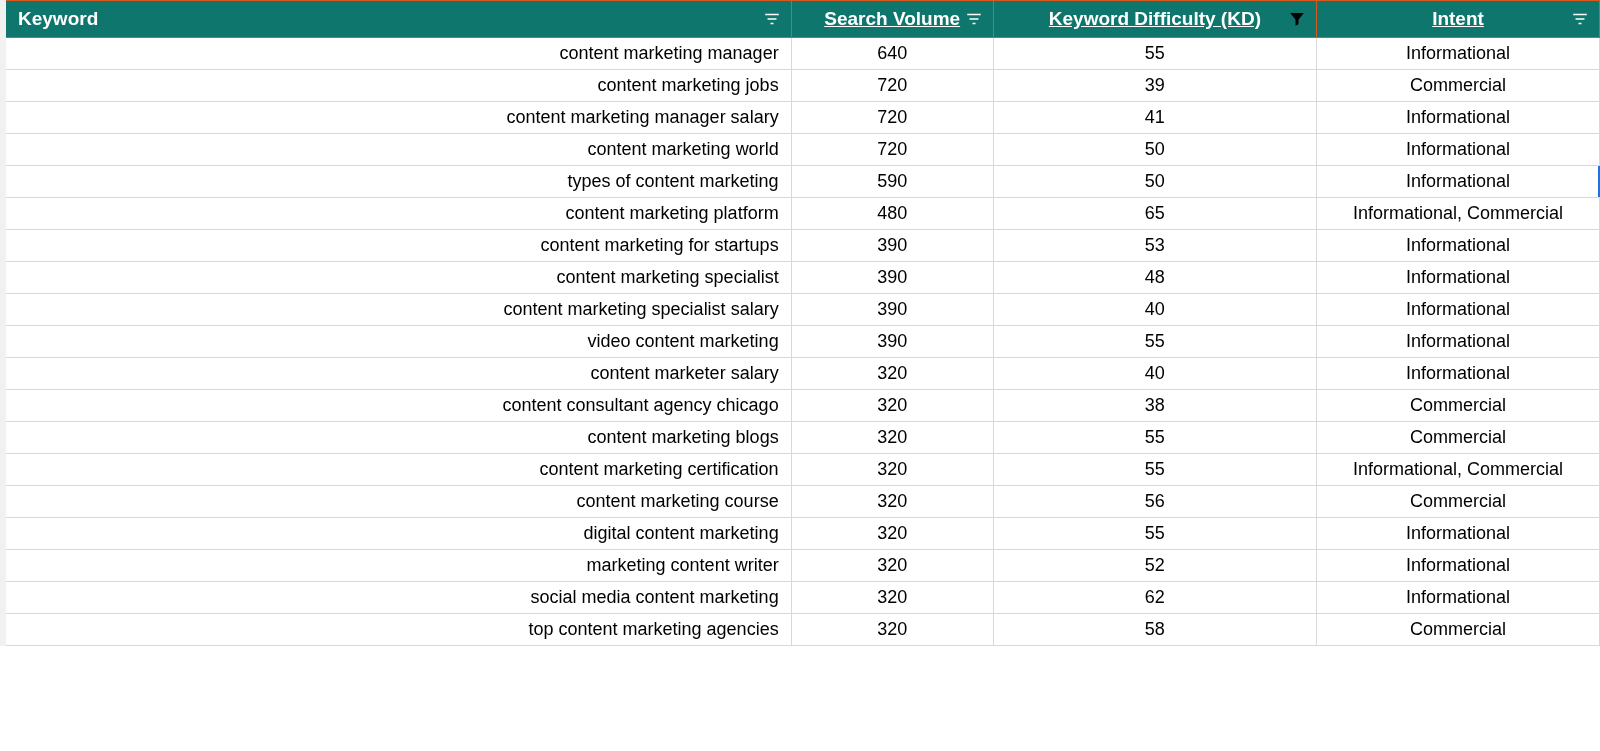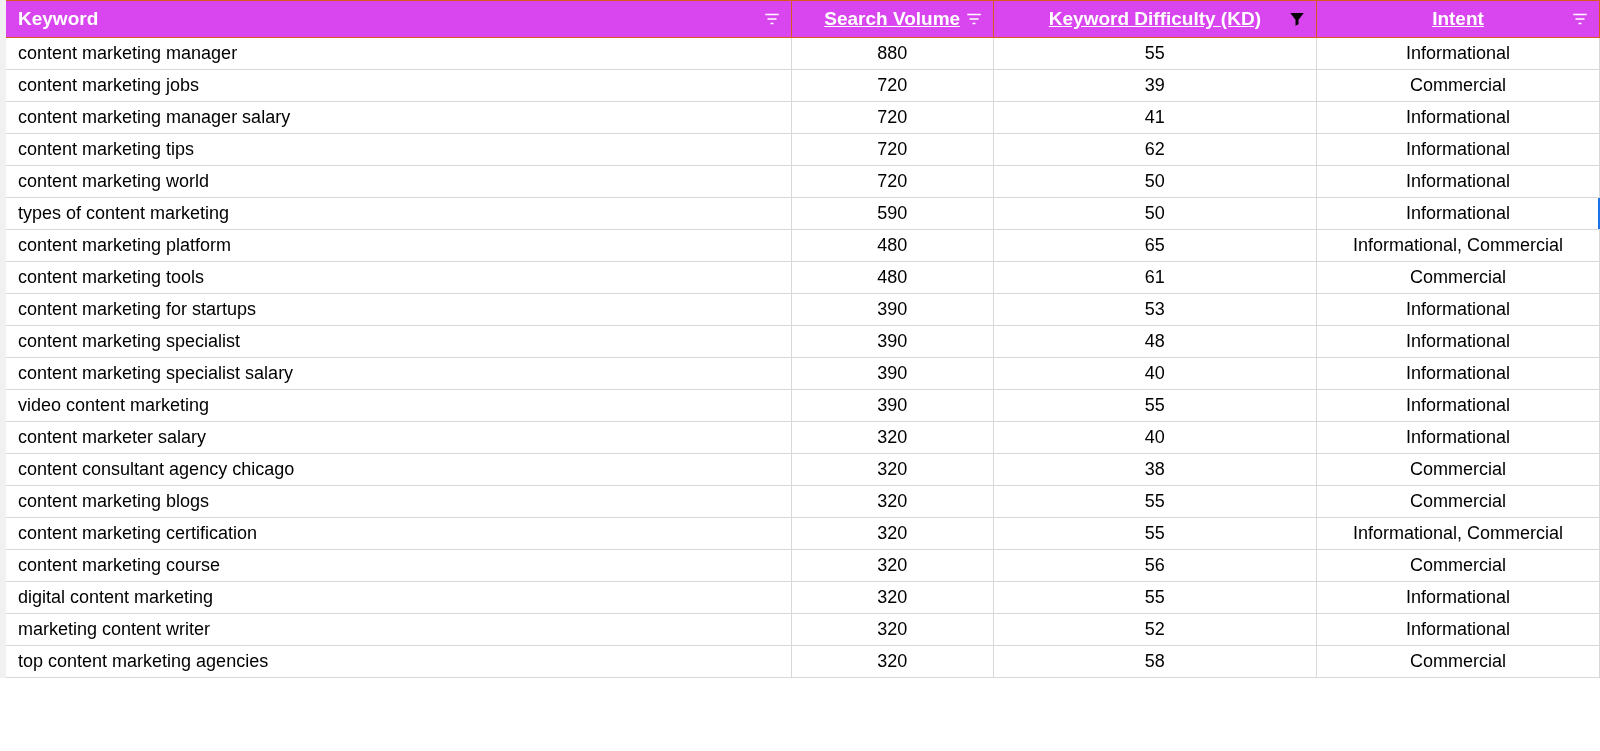--- a/index.html
+++ b/index.html
@@ -9,21 +9,21 @@
       width: 1600px;
       font-size: 18px;
       color: #000;
     }
     table {
       width: 100%;
       border-collapse: collapse;
       table-layout: fixed;
     }
     thead th {
-      background: #d946ef;
+      background: #0f766e;
       color: #fff;
       font-weight: 700;
       padding: 7px 12px;
       border: 1px solid #d8591b;
       position: relative;
       font-size: 19px;
       height: 36px;
       vertical-align: middle;
     }
     thead th:first-child { text-align: left; }
@@ -41,21 +41,21 @@
       width: 18px; height: 18px;
     }
     tbody td {
       border: 1px solid #d9d9d9;
       padding: 5px 12px;
       height: 31px;
       vertical-align: middle;
       font-size: 18px;
       background: #fff;
     }
-    tbody td:first-child { text-align: left; }
+    tbody td:first-child { text-align: right; }
     tbody td:not(:first-child) { text-align: center; }
     
     .sheet-edge {
       border-left: 6px solid #f1f1f1;
     }
     
     col.keyword { width: 780px; }
     col.sv { width: 200px; }
     col.kd { width: 320px; }
     col.intent { width: 280px; }
@@ -115,40 +115,34 @@
           <svg viewBox="0 0 24 24" fill="none" stroke="#fff" stroke-width="2.2">
               <path d="M3 6h18M6 12h12M10 18h4"></path>
             </svg>
         </span>
       </th>
     </tr>
   </thead>
   <tbody id="tbody">
       <tr>
         <td>content marketing manager</td>
-        <td>880</td>
+        <td>640</td>
         <td>55</td>
         <td>Informational</td>
       </tr>
       <tr>
         <td>content marketing jobs</td>
         <td>720</td>
         <td>39</td>
         <td>Commercial</td>
       </tr>
       <tr>
         <td>content marketing manager salary</td>
         <td>720</td>
         <td>41</td>
-        <td>Informational</td>
-      </tr>
-      <tr>
-        <td>content marketing tips</td>
-        <td>720</td>
-        <td>62</td>
         <td>Informational</td>
       </tr>
       <tr>
         <td>content marketing world</td>
         <td>720</td>
         <td>50</td>
         <td>Informational</td>
       </tr>
       <tr>
         <td>types of content marketing</td>
@@ -156,26 +150,20 @@
         <td>50</td>
         <td class="edge-select">Informational</td>
       </tr>
       <tr>
         <td>content marketing platform</td>
         <td>480</td>
         <td>65</td>
         <td>Informational, Commercial</td>
       </tr>
       <tr>
-        <td>content marketing tools</td>
-        <td>480</td>
-        <td>61</td>
-        <td>Commercial</td>
-      </tr>
-      <tr>
         <td>content marketing for startups</td>
         <td>390</td>
         <td>53</td>
         <td>Informational</td>
       </tr>
       <tr>
         <td>content marketing specialist</td>
         <td>390</td>
         <td>48</td>
         <td>Informational</td>
@@ -225,20 +213,26 @@
       <tr>
         <td>digital content marketing</td>
         <td>320</td>
         <td>55</td>
         <td>Informational</td>
       </tr>
       <tr>
         <td>marketing content writer</td>
         <td>320</td>
         <td>52</td>
+        <td>Informational</td>
+      </tr>
+      <tr>
+        <td>social media content marketing</td>
+        <td>320</td>
+        <td>62</td>
         <td>Informational</td>
       </tr>
       <tr>
         <td>top content marketing agencies</td>
         <td>320</td>
         <td>58</td>
         <td>Commercial</td>
       </tr>
     </tbody>
 </table>

